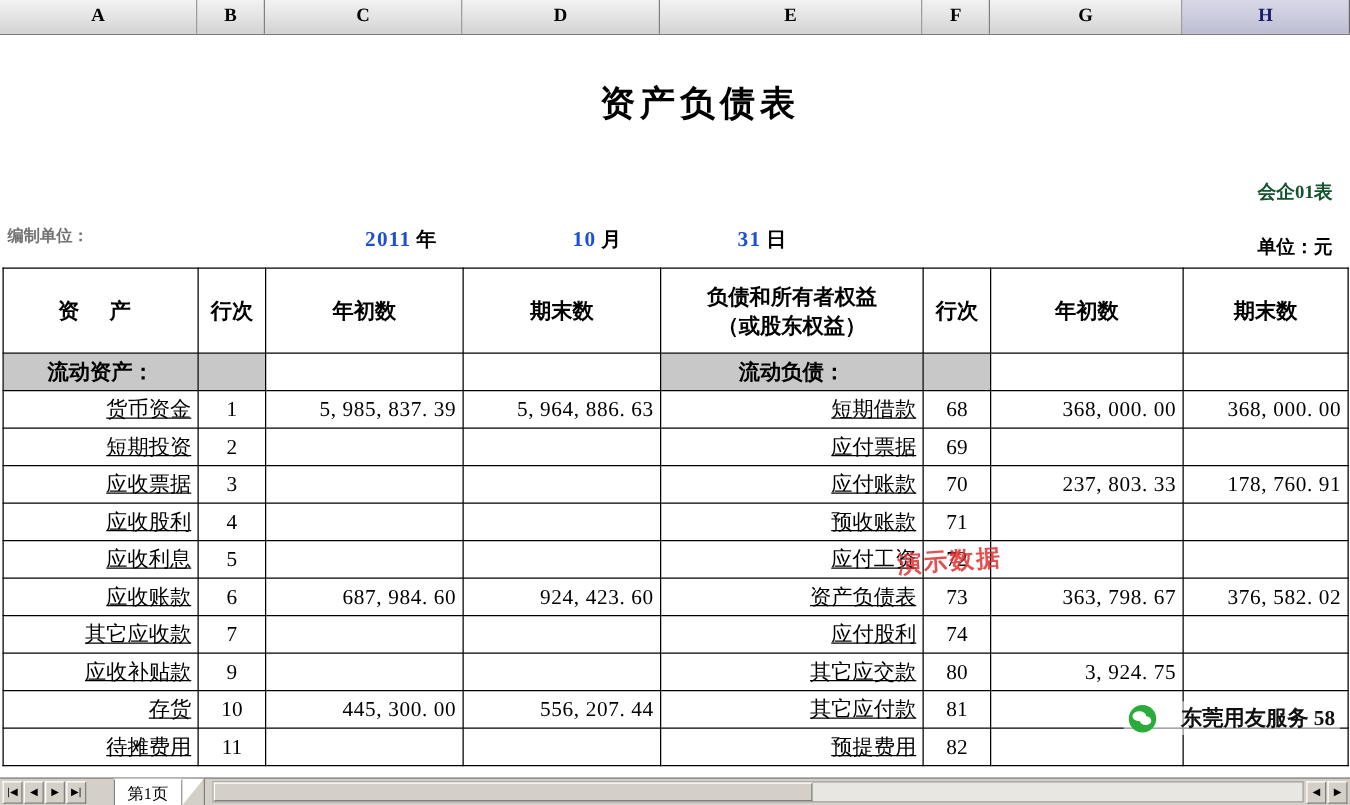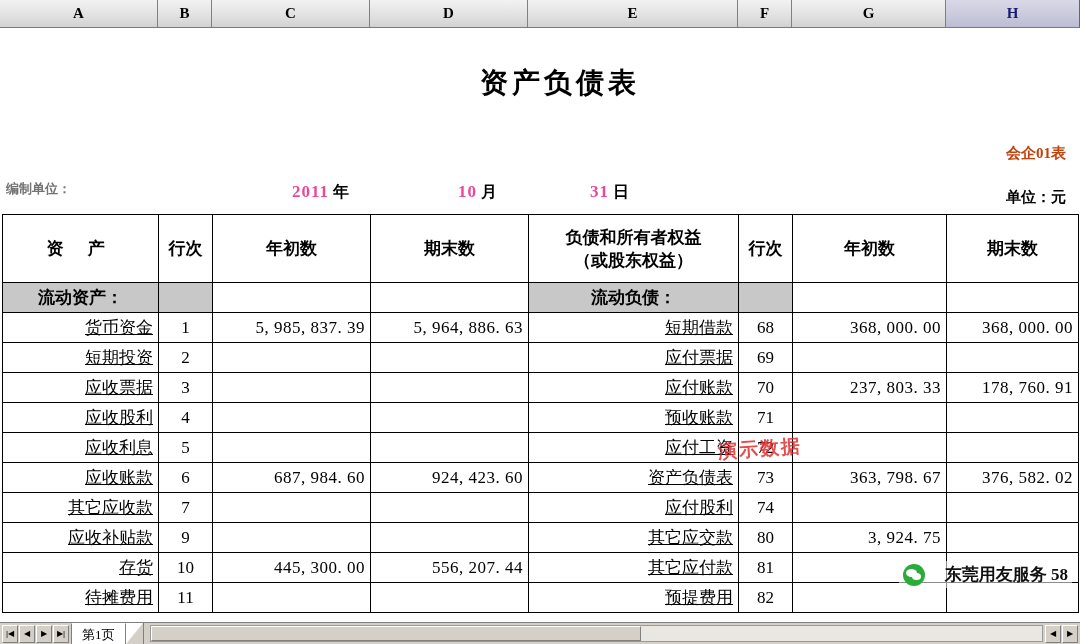--- a/index.html
+++ b/index.html
@@ -59,21 +59,21 @@
     letter-spacing: 4px;
     color: #000;
     padding-left: 40px;
   }
   .form-code {
     position: absolute;
     top: 116px; right: 14px;
     font-size: 15px;
     font-weight: bold;
     font-family: "Liberation Serif", serif;
-    color: #c2410c;
+    color: #14532d;
   }
   .unit-label {
     position: absolute;
     top: 152px; left: 6px;
     font-size: 13px;
     font-weight: bold;
     font-family: "Liberation Serif", serif;
     color: #737373;
   }
   .money-unit {
@@ -88,21 +88,21 @@
     position: absolute;
     top: 154px; left: 230px;
     width: 520px;
     height: 22px;
     font-family: "Liberation Serif", serif;
     font-size: 16px;
     font-weight: bold;
     color: #000;
   }
   .date-line .num {
-    color: #ec4899;
+    color: #1d4ed8;
     letter-spacing: 1px;
     margin-right: 4px;
   }
   .date-line span.seg { position: absolute; white-space: nowrap; }
   .seg-y { left: 62px; }
   .seg-m { left: 228px; }
   .seg-d { left: 360px; }
 
   
   table.bs {
@@ -211,21 +211,21 @@
     background: #d4d0c8;
     border: 1px solid #fff;
     border-right-color: #808080;
     border-bottom-color: #808080;
     display: flex; align-items: center; justify-content: center;
     font-size: 8px; line-height: 1; color: #000;
   }
   .tab-strip {
     display: flex;
     align-items: flex-start;
-    margin-left: 0;
+    margin-left: 20px;
   }
   .sheet-tab {
     background: #ffffff;
     border: 1px solid #808080;
     border-top: 1px solid #fff;
     border-bottom: none;
     height: 21px;
     padding: 1px 10px 0 10px;
     font-size: 13px;
     font-family: "Liberation Serif", serif;

